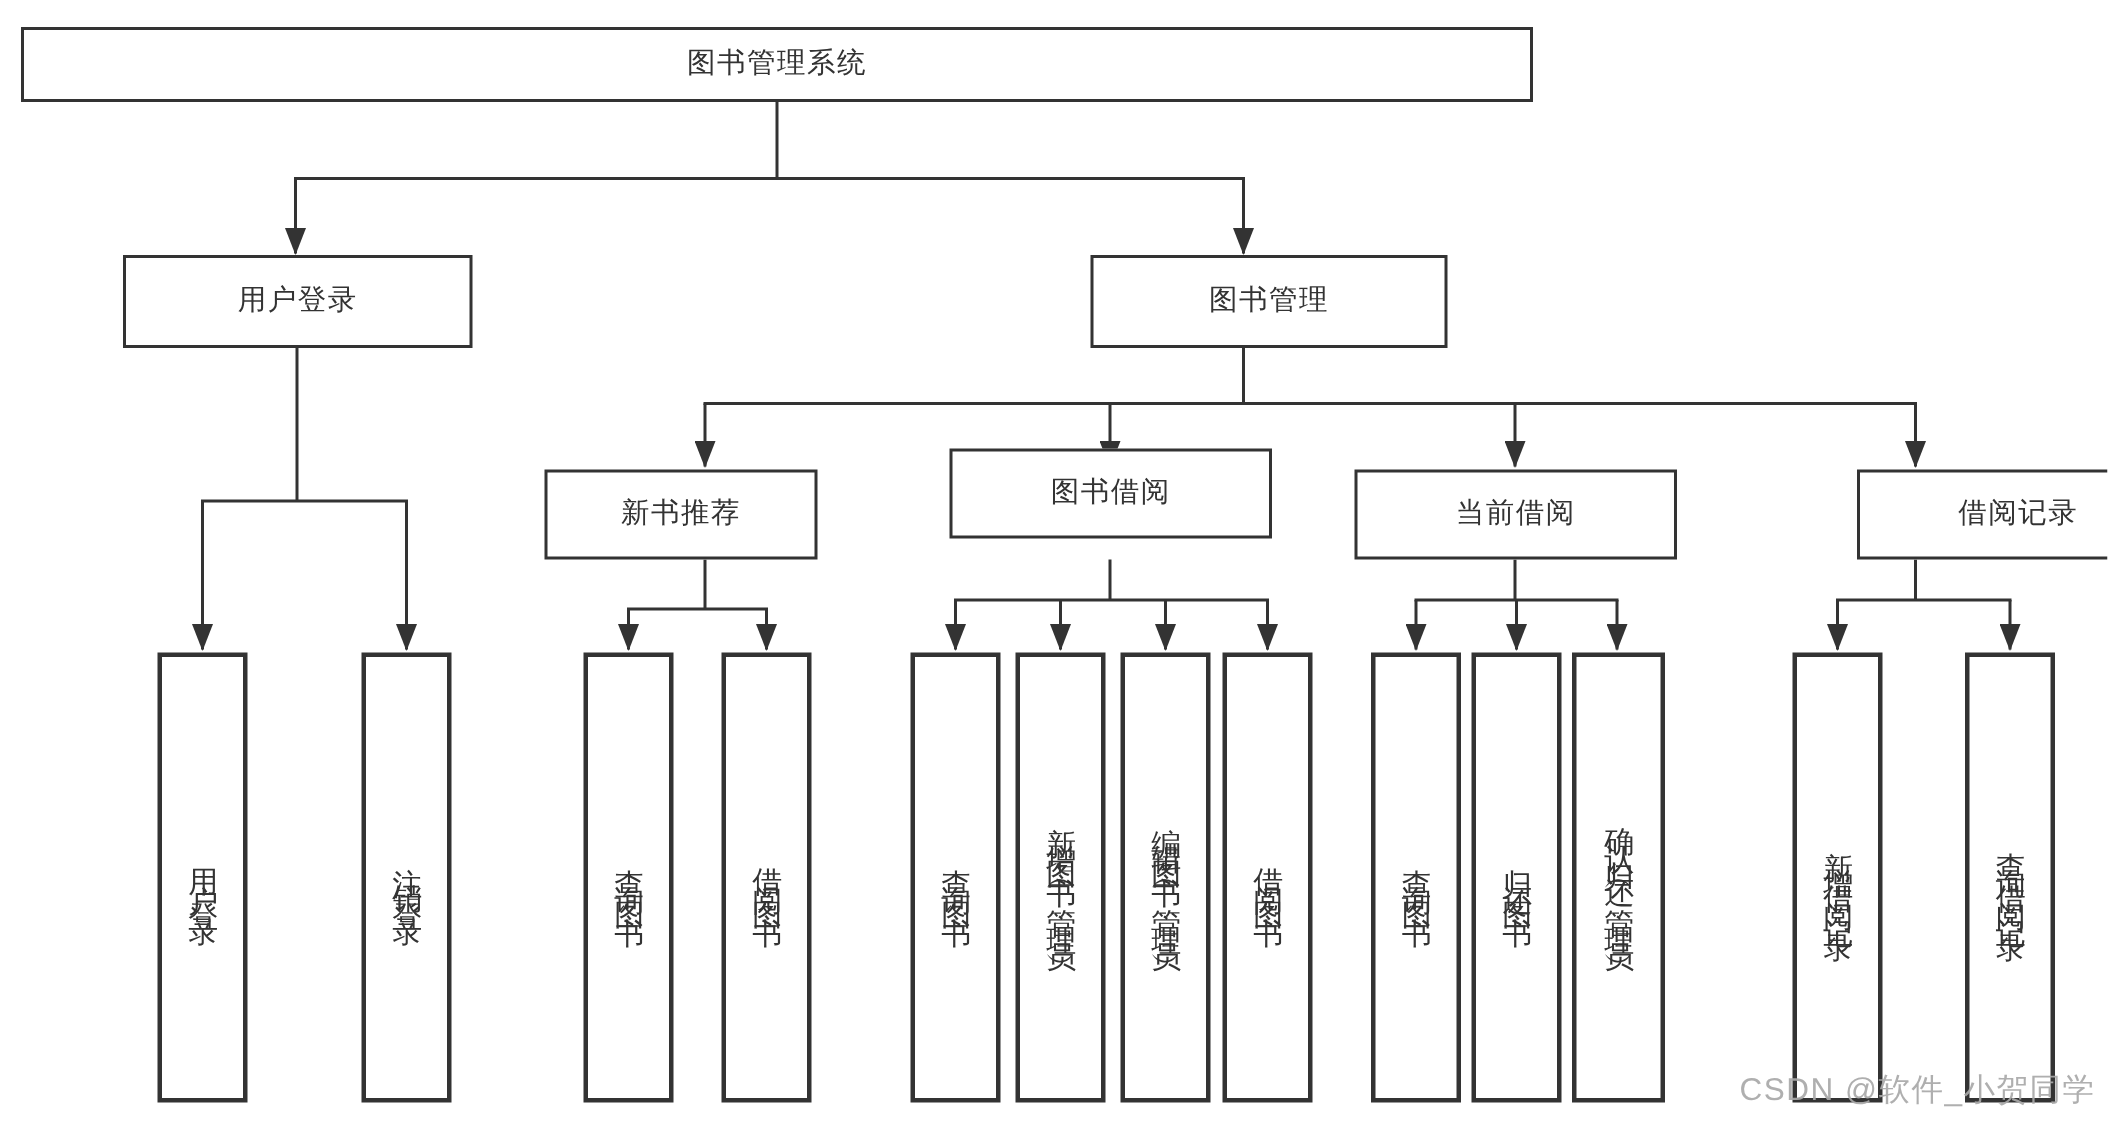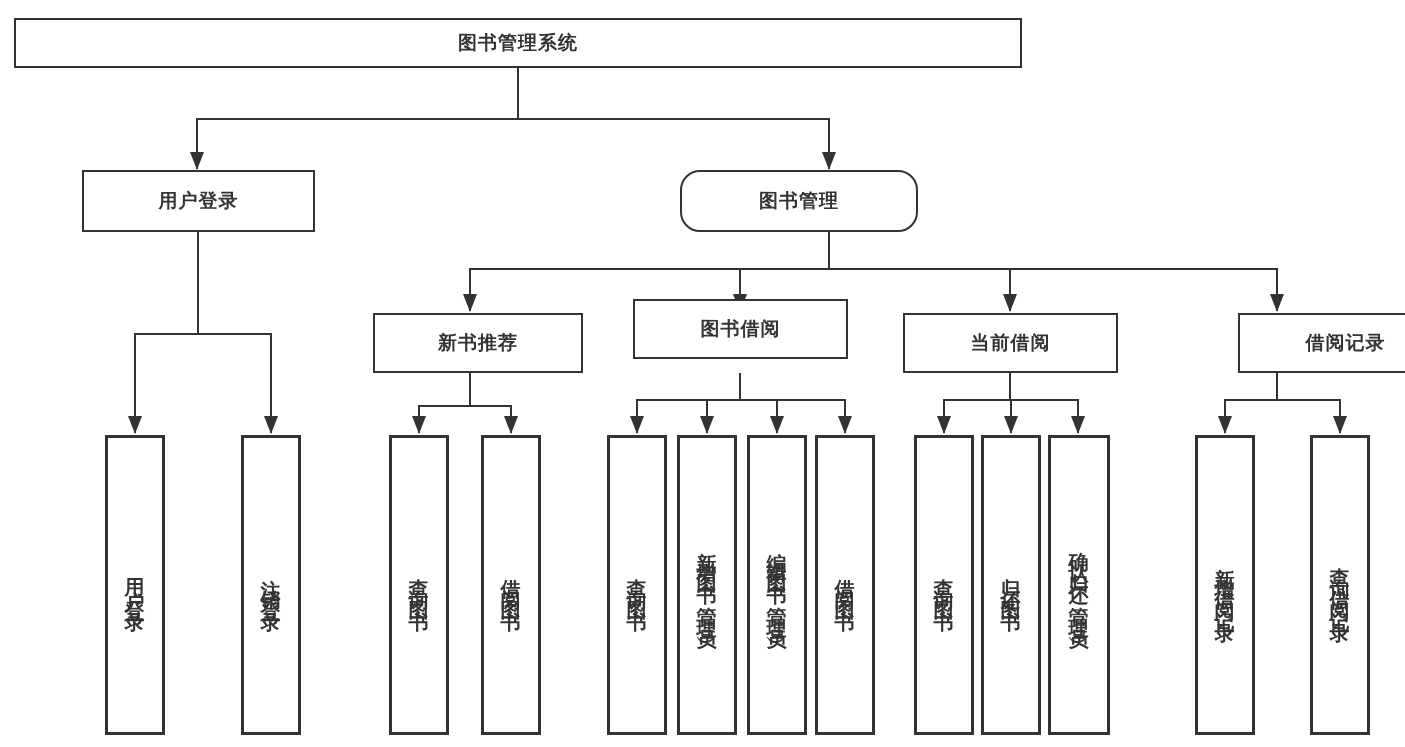--- a/index.html
+++ b/index.html
@@ -30,21 +30,20 @@
     display: flex;
     align-items: center;
     justify-content: center;
     font-size: 19px;
     letter-spacing: 1px;
     color: #333333;
     z-index: 1;
     text-align: center;
     line-height: 1.2;
     white-space: nowrap;
-    font-weight: bold;
   }
   .leaf {
     border-width: 3px;
     writing-mode: vertical-rl;
     font-size: 20px;
     letter-spacing: 11px;
     white-space: nowrap;
   }
   .watermark {
     position: absolute;
@@ -108,23 +107,23 @@
       <path d="M1277,373 V400"></path>
       <path d="M1224,400 H1341"></path>
       <path d="M1225,400 V433" marker-end="url(#arw)"></path>
       <path d="M1340,400 V433" marker-end="url(#arw)"></path>
     </g>
   </svg>
 
   <div class="node" style="left:14px; top:18px; width:1008px; height:50px;">图书管理系统</div>
 
   <div class="node" style="left:82px; top:170px; width:233px; height:62px;">用户登录</div>
-  <div class="node" style="left:680px; top:170px; width:238px; height:62px;border-radius:20px;">图书管理</div>
+  <div class="node" style="left:727px; top:170px; width:238px; height:62px;">图书管理</div>
 
-  <div class="node" style="left:373px; top:313px; width:210px; height:60px;">新书推荐</div>
+  <div class="node" style="left:363px; top:313px; width:182px; height:60px;">新书推荐</div>
   <div class="node" style="left:633px; top:299px; width:215px; height:60px;">图书借阅</div>
   <div class="node" style="left:903px; top:313px; width:215px; height:60px;">当前借阅</div>
   <div class="node" style="left:1238px; top:313px; width:215px; height:60px;">借阅记录</div>
 
   <div class="node leaf" style="left:105px; top:435px; width:60px; height:300px;">用户登录</div>
   <div class="node leaf" style="left:241px; top:435px; width:60px; height:300px;">注销登录</div>
 
   <div class="node leaf" style="left:389px; top:435px; width:60px; height:300px;">查询图书</div>
   <div class="node leaf" style="left:481px; top:435px; width:60px; height:300px;">借阅图书</div>
 
@@ -133,14 +132,15 @@
   <div class="node leaf" style="left:747px; top:435px; width:60px; height:300px;">编辑图书（管理员）</div>
   <div class="node leaf" style="left:815px; top:435px; width:60px; height:300px;">借阅图书</div>
 
   <div class="node leaf" style="left:914px; top:435px; width:60px; height:300px;">查询图书</div>
   <div class="node leaf" style="left:981px; top:435px; width:60px; height:300px;">归还图书</div>
   <div class="node leaf" style="left:1048px; top:435px; width:62px; height:300px;">确认归还（管理员）</div>
 
   <div class="node leaf" style="left:1195px; top:435px; width:60px; height:300px;">新增借阅记录</div>
   <div class="node leaf" style="left:1310px; top:435px; width:60px; height:300px;">查询借阅记录</div>
 
+  <div class="watermark">CSDN @软件_小贺同学</div>
 
 </div>
 
 </body></html>

